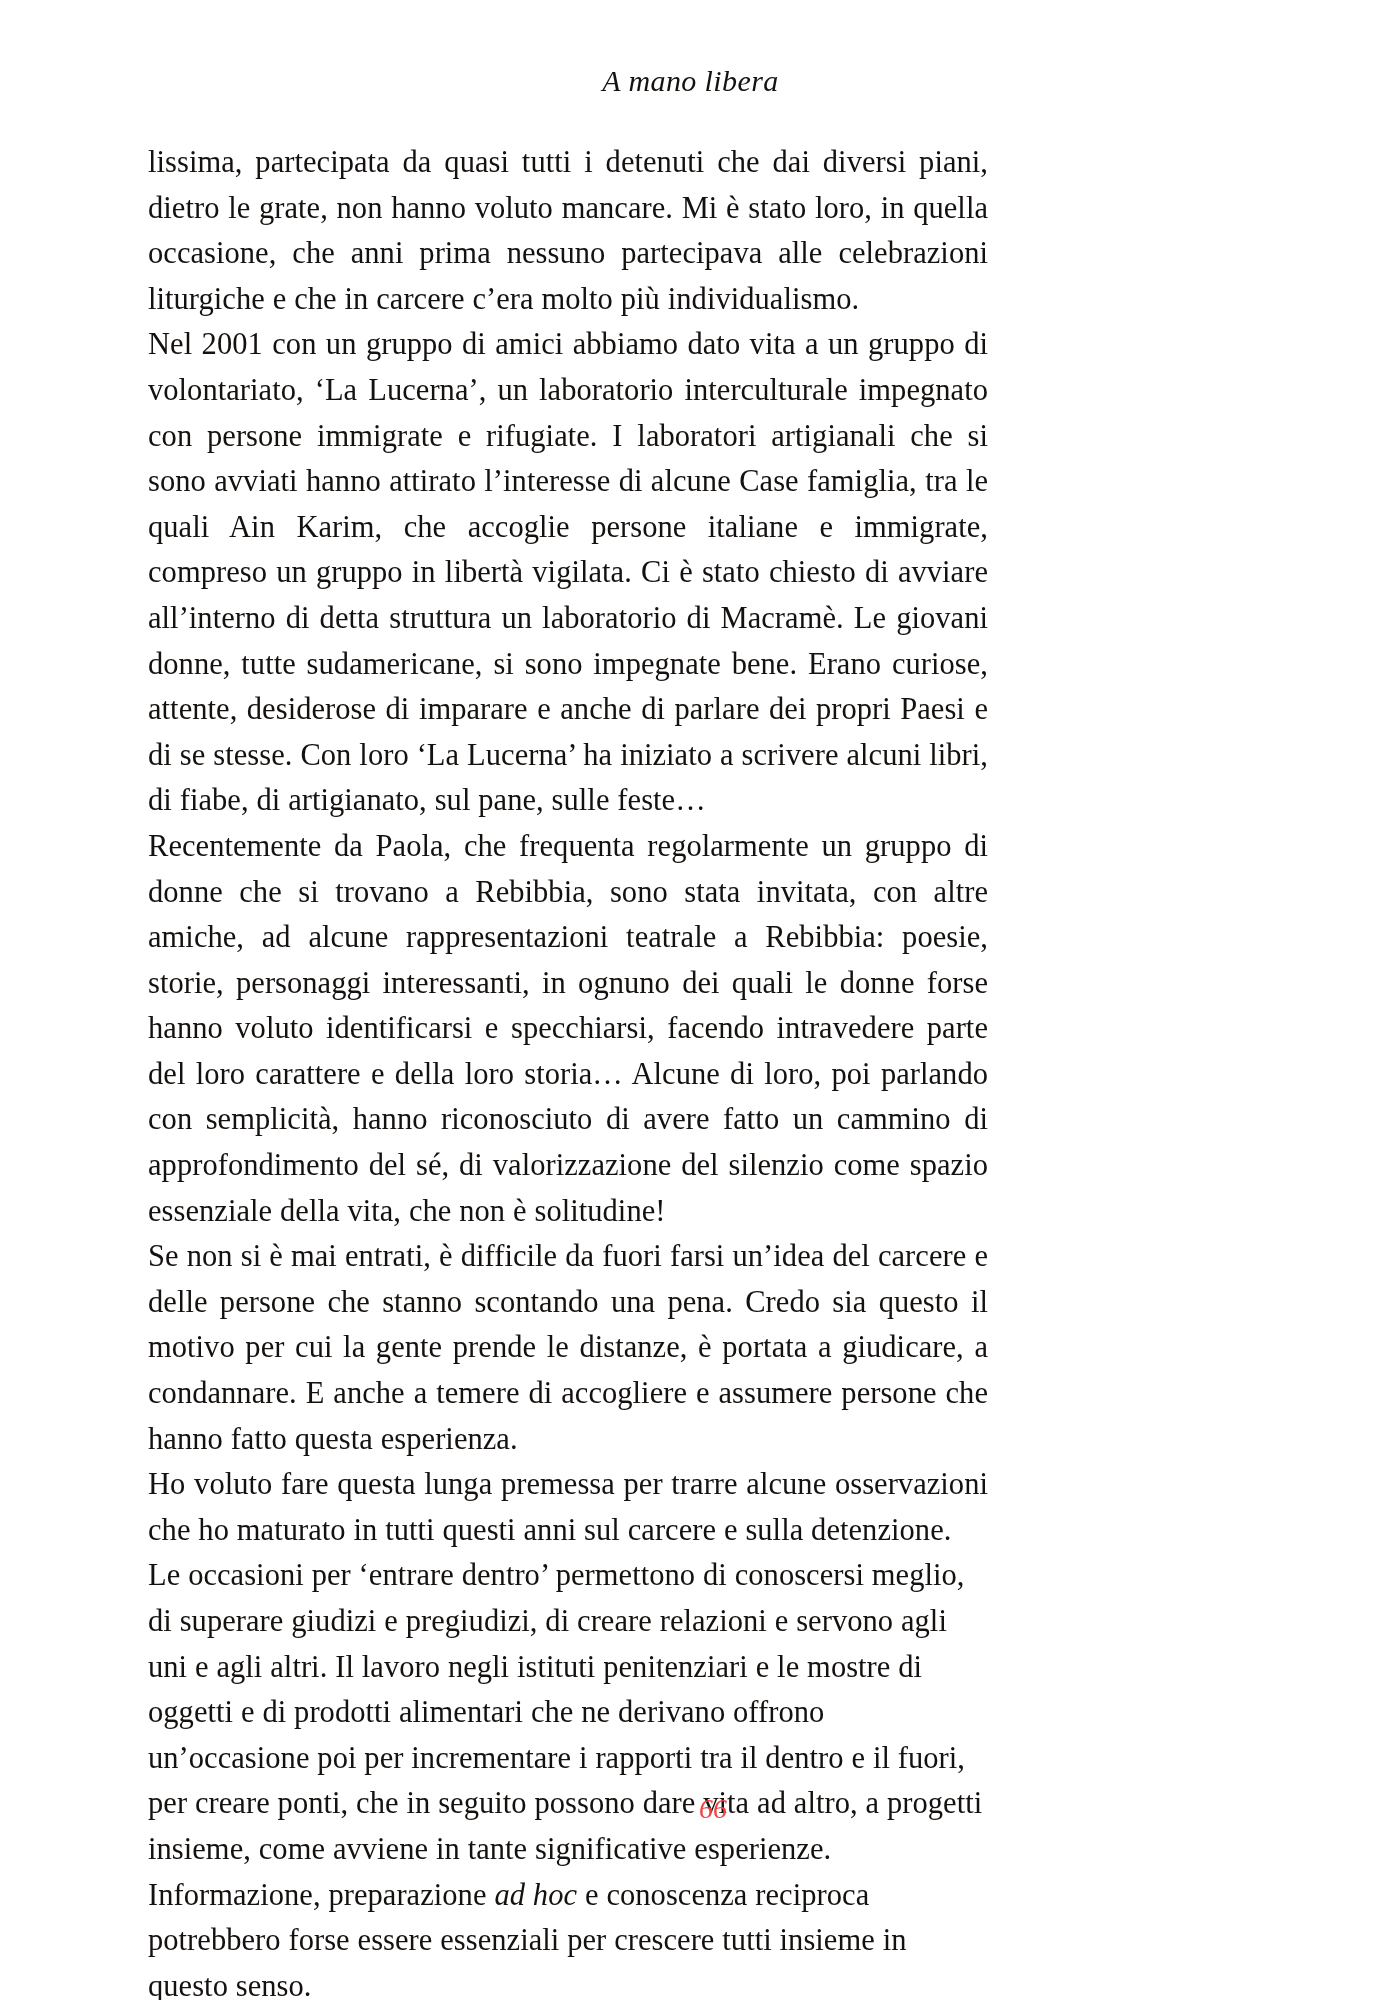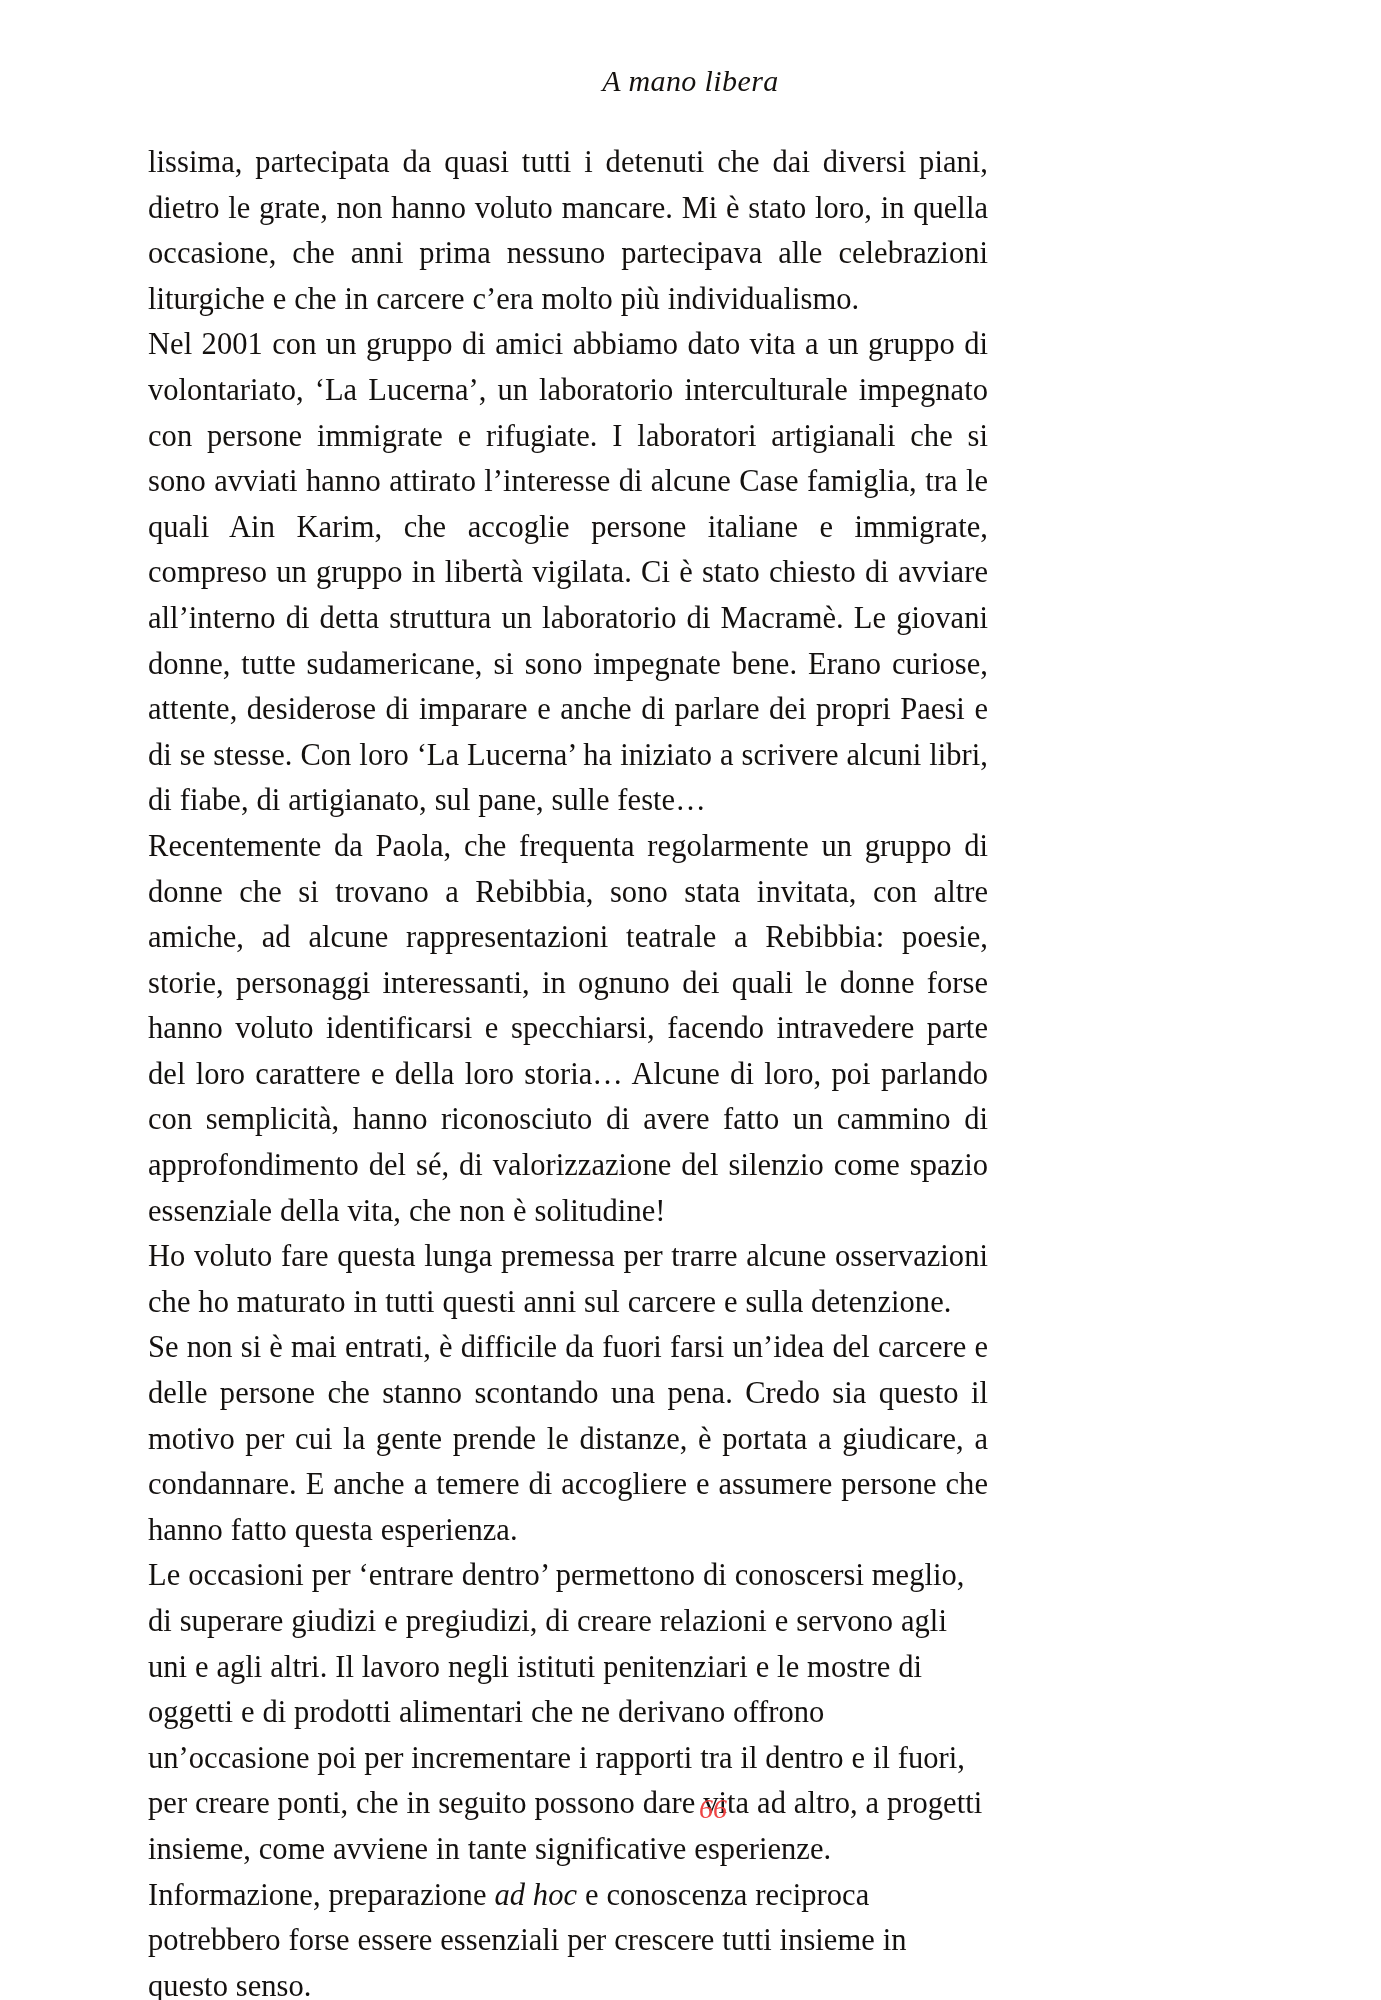--- a/index.html
+++ b/index.html
@@ -75,23 +75,23 @@
   <div class="running-head">A mano libera</div>
 
   <div class="text-block">
 
     <p class="para">lissima, partecipata da quasi tutti i detenuti che dai diversi piani, dietro le grate, non hanno voluto mancare. Mi è stato loro, in quella occasione, che anni prima nessuno partecipava alle celebrazioni liturgiche e che in carcere c’era molto più individualismo.</p>
 
     <p class="para">Nel 2001 con un gruppo di amici abbiamo dato vita a un gruppo di volontariato, ‘La Lucerna’, un laboratorio interculturale impegnato con persone immigrate e rifugiate. I laboratori artigianali che si sono avviati hanno attirato l’interesse di alcune Case famiglia, tra le quali Ain Karim, che accoglie persone italiane e immigrate, compreso un gruppo in libertà vigilata. Ci è stato chiesto di avviare all’interno di detta struttura un laboratorio di Macramè. Le giovani donne, tutte sudamericane, si sono impegnate bene. Erano curiose, attente, desiderose di imparare e anche di parlare dei propri Paesi e di se stesse. Con loro ‘La Lucerna’ ha iniziato a scrivere alcuni libri, di fiabe, di artigianato, sul pane, sulle feste…</p>
 
     <p class="para">Recentemente da Paola, che frequenta regolarmente un gruppo di donne che si trovano a Rebibbia, sono stata invitata, con altre amiche, ad alcune rappresentazioni teatrale a Rebibbia: poesie, storie, personaggi interessanti, in ognuno dei quali le donne forse hanno voluto identificarsi e specchiarsi, facendo intravedere parte del loro carattere e della loro storia… Alcune di loro, poi parlando con semplicità, hanno riconosciuto di avere fatto un cammino di approfondimento del sé, di valorizzazione del silenzio come spazio essenziale della vita, che non è solitudine!</p>
 
+    <p class="para">Se non si è mai entrati, è difficile da fuori farsi un’idea del carcere e delle persone che stanno scontando una pena. Credo sia questo il motivo per cui la gente prende le distanze, è portata a giudicare, a condannare. E anche a temere di accogliere e assumere persone che hanno fatto questa esperienza.</p>
+
     <p class="para">Ho voluto fare questa lunga premessa per trarre alcune osservazioni che ho maturato in tutti questi anni sul carcere e sulla detenzione.</p>
-
-    <p class="para">Se non si è mai entrati, è difficile da fuori farsi un’idea del carcere e delle persone che stanno scontando una pena. Credo sia questo il motivo per cui la gente prende le distanze, è portata a giudicare, a condannare. E anche a temere di accogliere e assumere persone che hanno fatto questa esperienza.</p>
 
     <p class="para">
       <span>Le occasioni per ‘entrare dentro’ permettono di conoscersi meglio, di superare giudizi e pregiudizi, di creare relazioni e servono agli uni e agli altri. Il lavoro negli istituti penitenziari e le mostre di oggetti e di prodotti alimentari che ne derivano offrono un’occasione poi per incrementare i rapporti tra il dentro e il fuori, per creare ponti, che in seguito possono dare vita ad altro, a progetti insieme, come avviene in tante significative esperienze. Informazione, preparazione </span><em>ad hoc</em><span> e conoscenza reciproca potrebbero forse essere essenziali per crescere tutti insieme in questo senso.</span>
     </p>
 
   </div>
 
   <div class="folio">66</div>
 
 </div>

